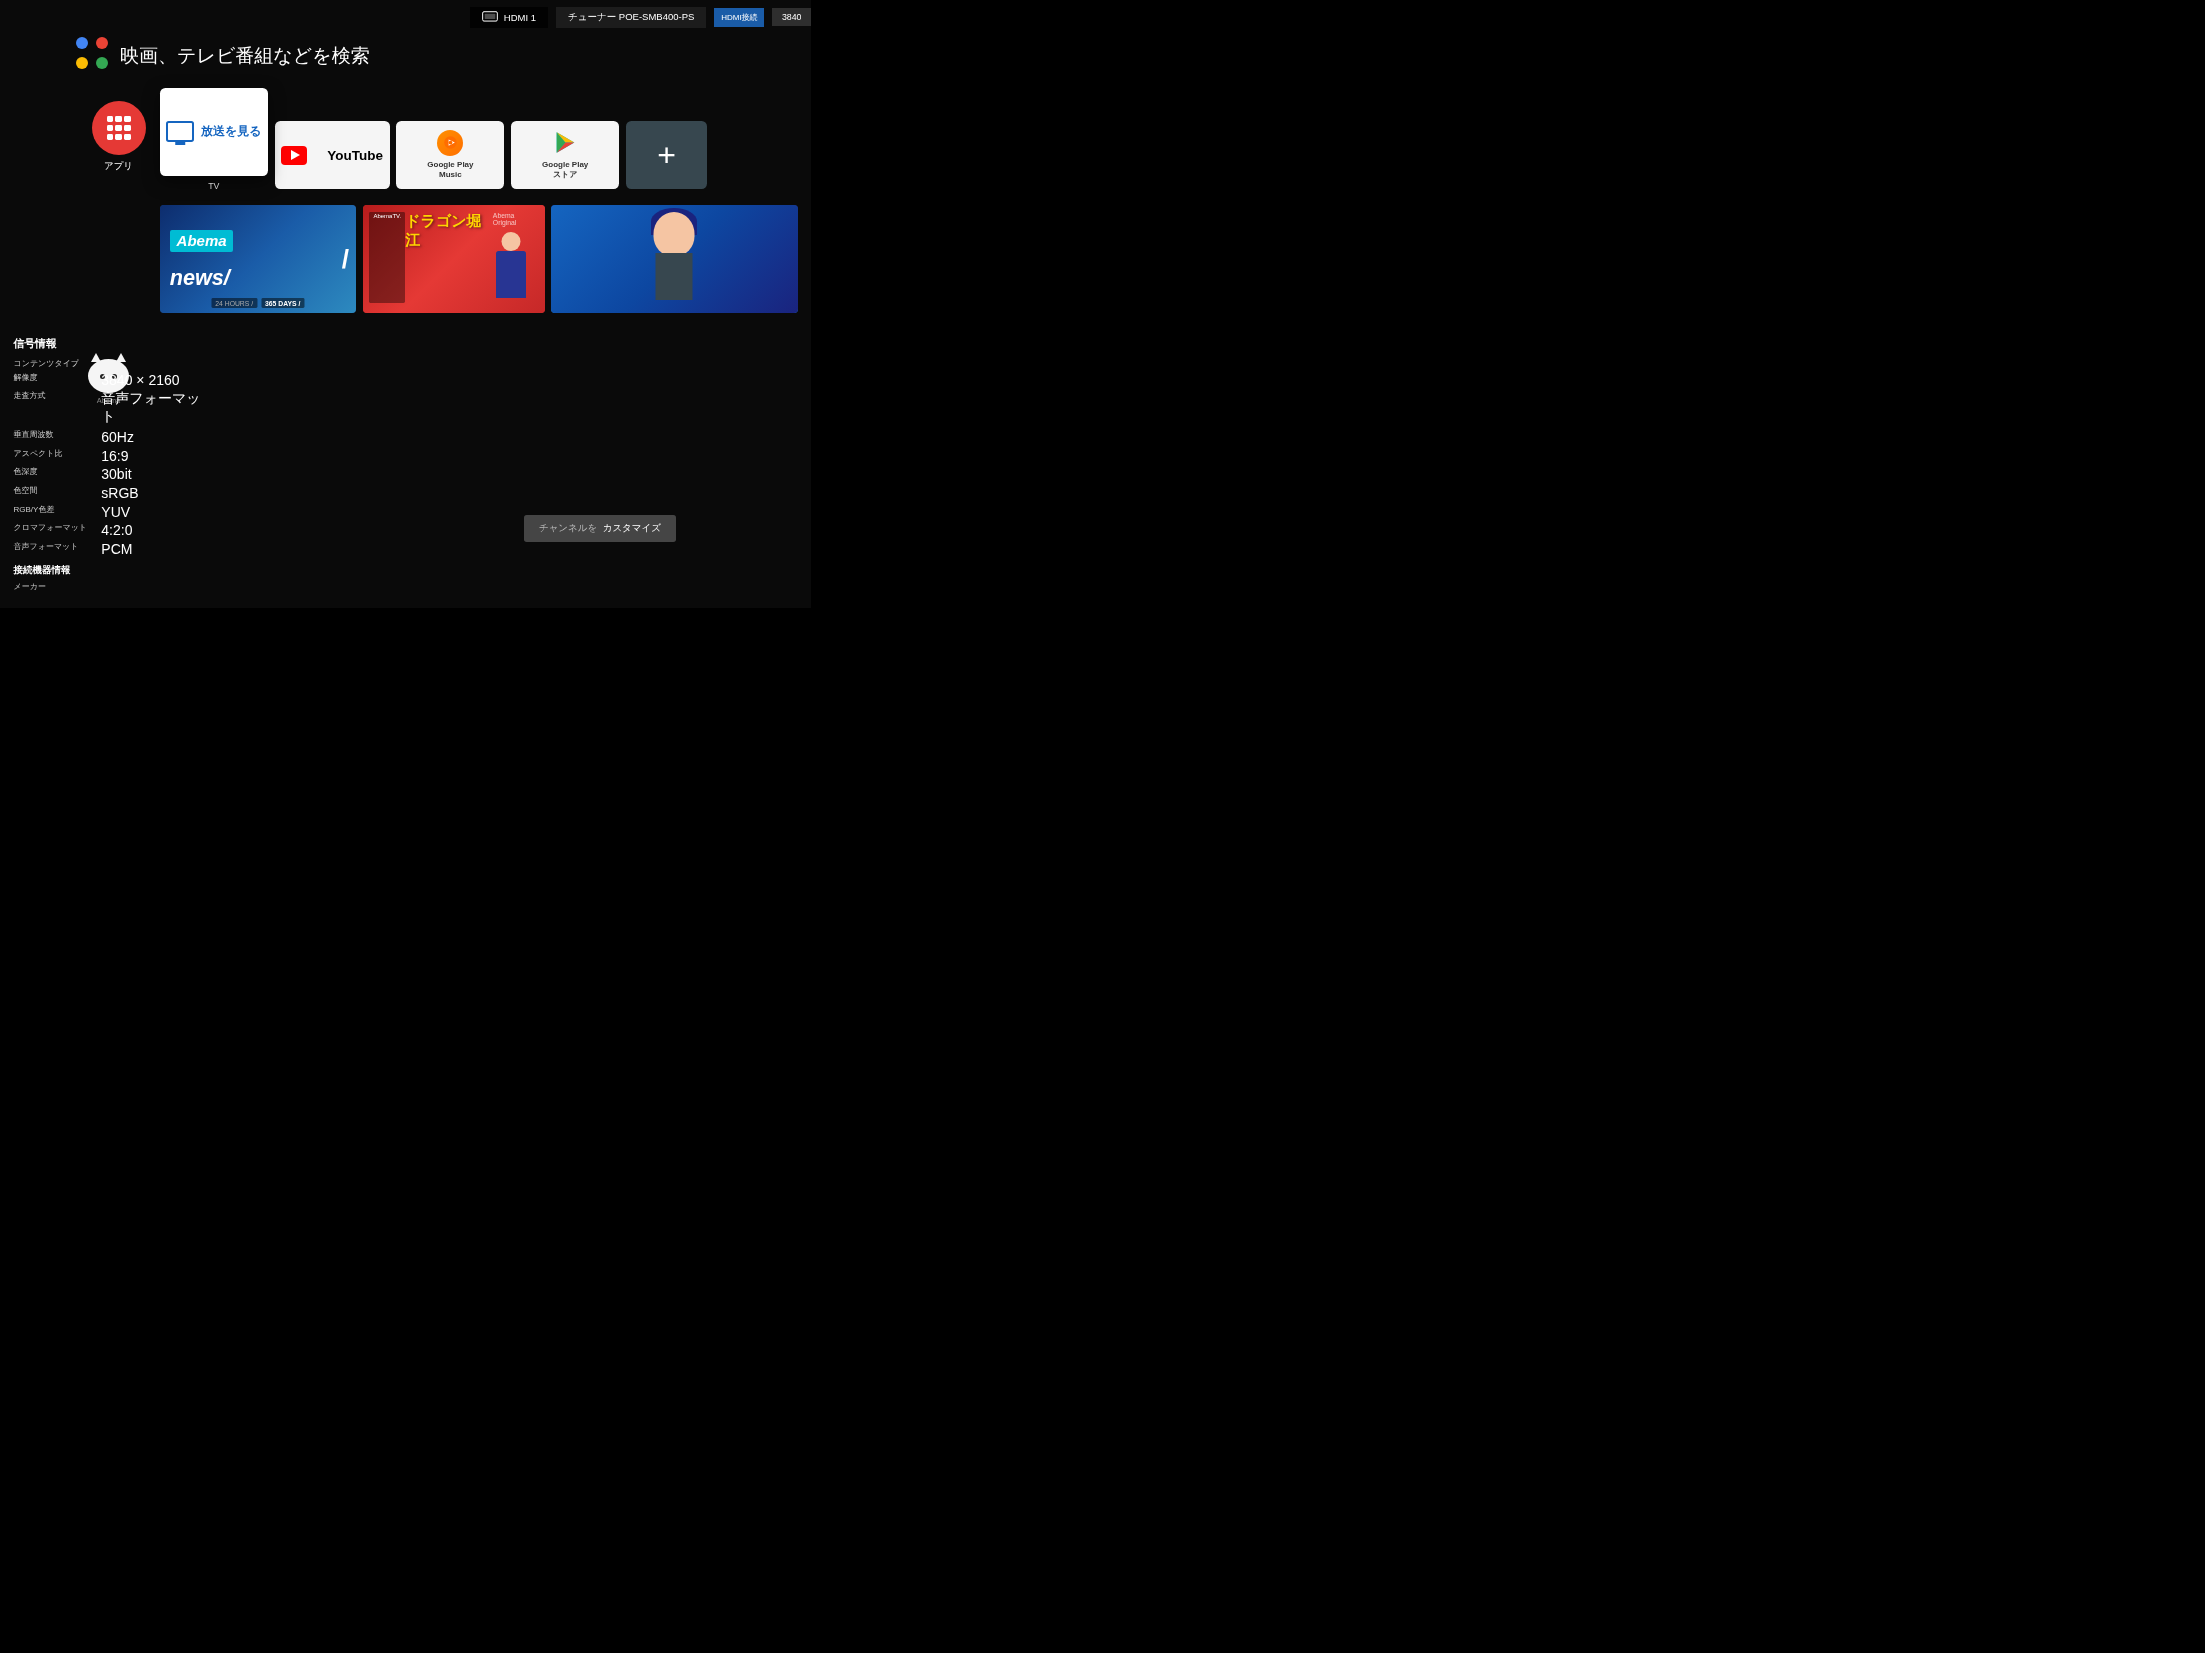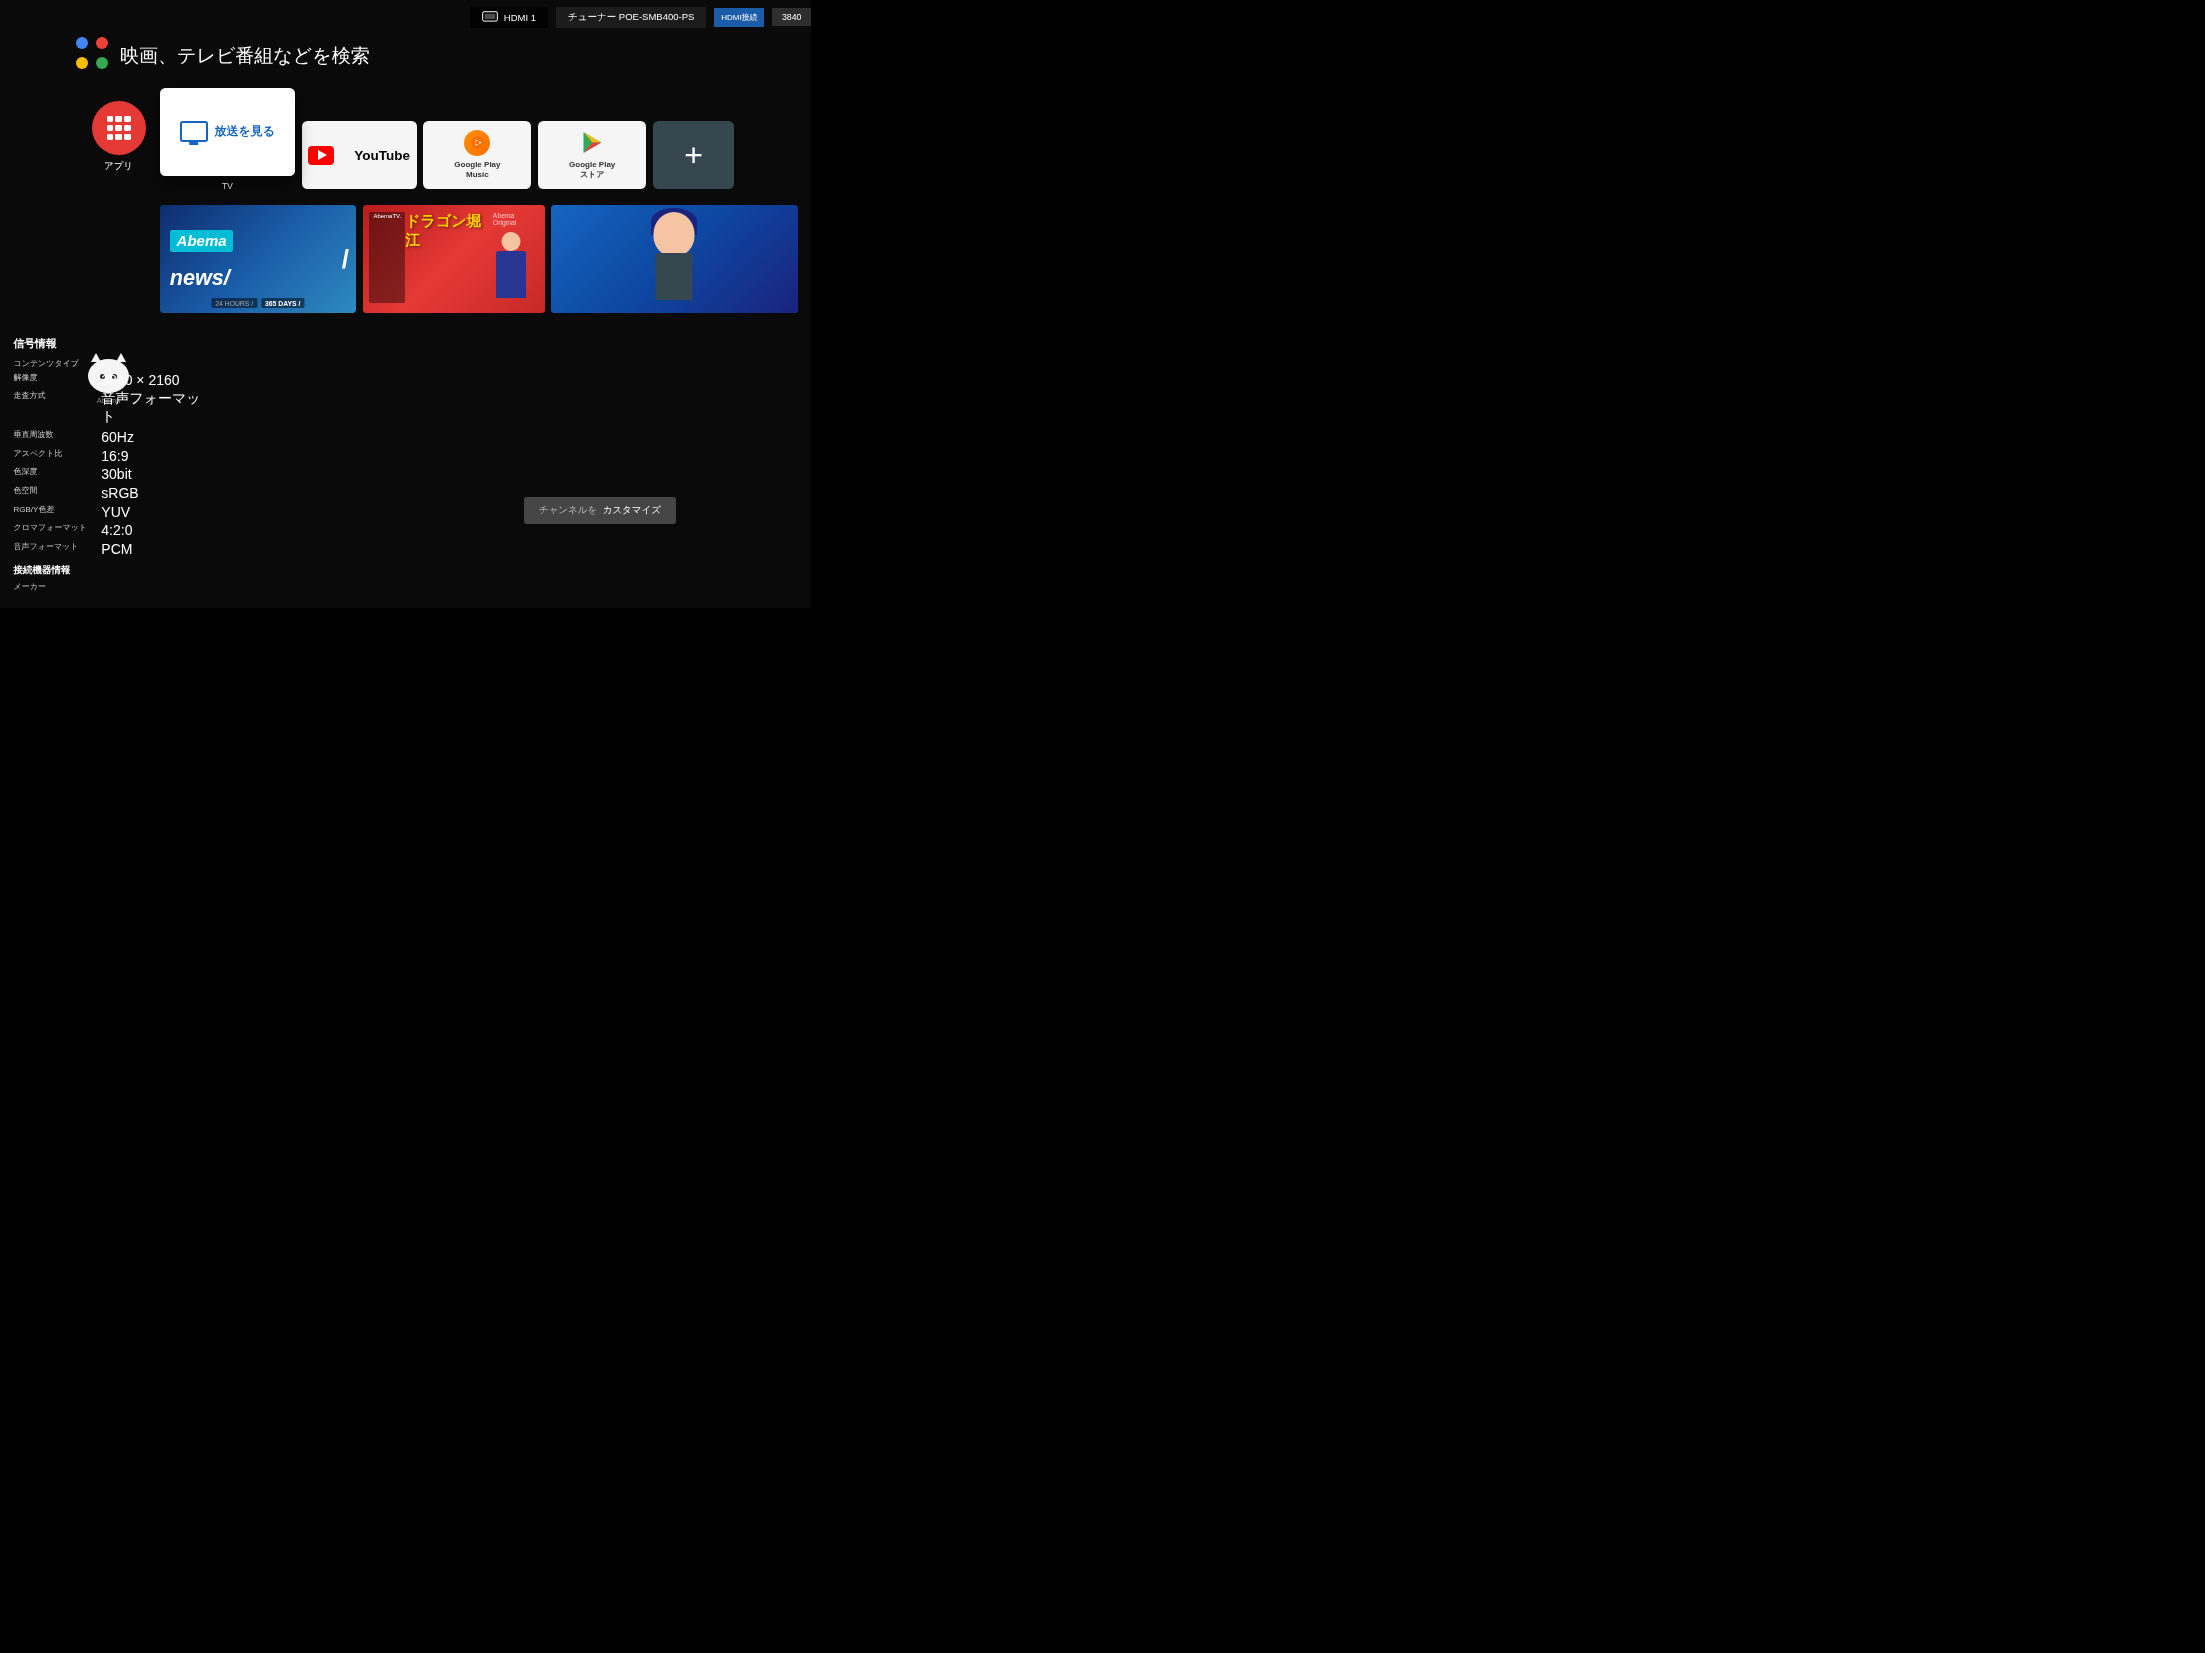--- a/index.html
+++ b/index.html
@@ -155,21 +155,21 @@
     .tiles-row {
       display: flex;
       gap: 6.8px;
       align-items: flex-end;
     }
 
     
     .tile-tv {
       background: #fff;
       border-radius: 5.4px;
-      width: 135px;
+      width: 108px;
       height: 88px;
       display: flex;
       flex-direction: column;
       align-items: center;
       justify-content: center;
       gap: 6.8px;
       box-shadow: 0 5.4px 16px rgba(0,0,0,0.5);
       position: relative;
       top: -13.5px;
       flex-shrink: 0;
@@ -537,21 +537,21 @@
       background: #37474f;
       position: absolute;
       top: 41px;
       left: 50%;
       transform: translateX(-50%);
     }
 
     
     .customize-btn {
       position: absolute;
-      bottom: 84px;
+      bottom: 66px;
       right: 135px;
       background: rgba(80,80,80,0.85);
       color: #fff;
       padding: 6.8px 15px;
       border-radius: 2.7px;
       font-size: 9.5px;
       display: flex;
       align-items: center;
       gap: 5.4px;
     }

